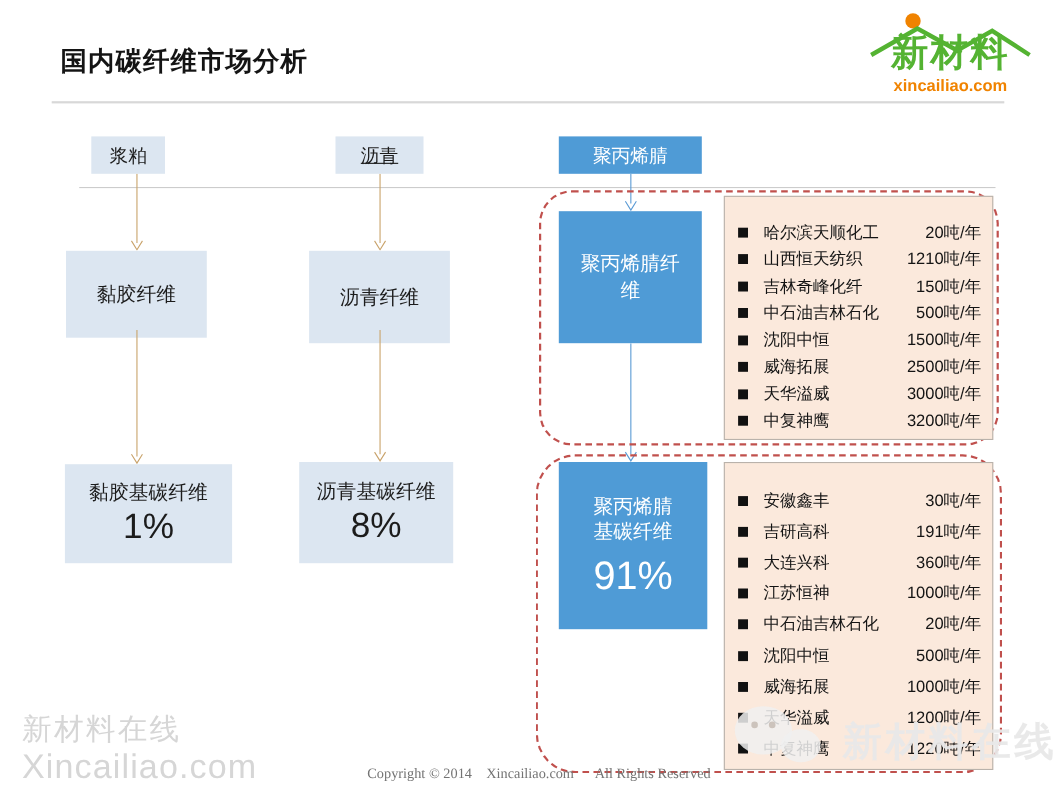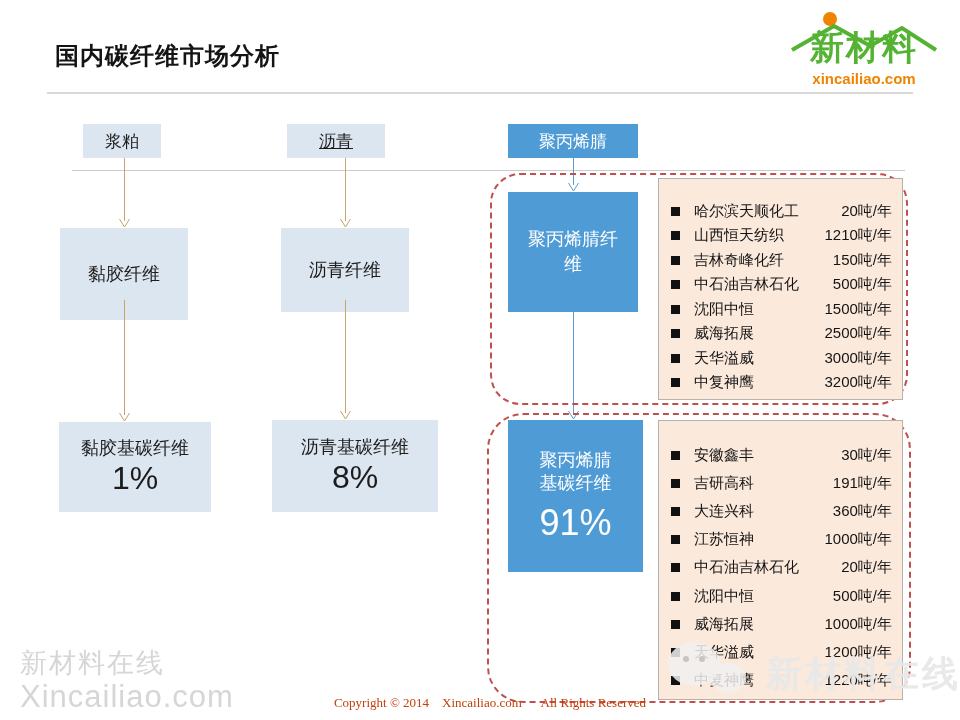--- a/index.html
+++ b/index.html
@@ -20,32 +20,32 @@
     font-size:34px; font-weight:bold; color:#54b332; letter-spacing:2px; }
   .logo-domain { position:absolute; left:0; top:64px; width:152px; text-align:center;
     font-size:15px; font-weight:bold; color:#f08300; }
 
   
   .box { position:absolute; display:flex; align-items:center; justify-content:center;
     text-align:center; color:#1c1c1c; }
   .box.light { background:#dce6f1; }
   .box.blue  { background:#4f9bd6; color:#ffffff; }
   .src { height:34px; font-size:17px; }
-  .src1 { left:83px;  top:124px; width:78px;text-align:right; }
-  .src2 { left:287px; top:124px; width:98px;text-decoration:underline; }
+  .src1 { left:83px;  top:124px; width:67px;text-align:right; }
+  .src2 { left:305px; top:124px; width:80px;text-decoration:underline; }
   .src3 { left:508px; top:124px; width:130px; }
   .fib { font-size:18px; }
-  .fib1 { left:60px;  top:228px; width:128px; height:92px; }
+  .fib1 { left:60px;  top:228px; width:128px; height:79px; }
   .fib2 { left:281px; top:228px; width:128px; height:84px; }
   .fib3 { left:508px; top:192px; width:130px; height:120px; padding:0 13px; line-height:1.4; }
   .res { flex-direction:column; }
   .res .res-label { font-size:18px; line-height:1.3; }
   .res .res-pct   { font-size:32px; line-height:1.15; }
   .res1 { left:59px;  top:422px; width:152px; height:90px; }
-  .res2 { left:272px; top:420px; width:166px; height:92px; }
+  .res2 { left:272px; top:420px; width:140px; height:92px; }
   .res3 { left:508px; top:420px; width:135px; height:152px; }
   .res3 .res-pct { font-size:36px; margin-top:6px; }
 
   .hline { position:absolute; left:72px; top:170px; width:833px; height:1px; background:#cccccc; }
 
   .arrow { position:absolute; }
 
   
   .dashed { position:absolute; border:2px dashed #c0504d; background:transparent; }
   .dashed1 { left:490px; top:173px; width:418px; height:232px; border-radius:30px; }
@@ -63,21 +63,21 @@
   .pcap  { margin-left:auto; white-space:nowrap; }
 
   
   .wm-bottom-left { position:absolute; left:20px; top:648px; color:#d6d6d6; line-height:1.15; }
   .wm-bl-1 { font-size:27px; letter-spacing:2px; }
   .wm-bl-2 { font-size:31px; letter-spacing:1px; }
   .wm-overlay { position:absolute; left:656px; top:638px; width:300px; height:62px; pointer-events:none; }
   .wm-overlay-text { position:absolute; left:110px; top:12px; font-size:36px; letter-spacing:3px;
     color:rgba(232,232,232,0.95); font-weight:bold; white-space:nowrap; }
   .footer-copy { position:absolute; left:290px; top:695px; width:400px; text-align:center;
-    font-family:"Liberation Serif","DejaVu Serif",serif; font-size:13px; color:#c2410c; white-space:pre; }
+    font-family:"Liberation Serif","DejaVu Serif",serif; font-size:13px; color:#737373; white-space:pre; }
 </style>
 </head>
 <body>
 
 <div class="slide">
 
   <div class="page-title">国内碳纤维市场分析</div>
   <div class="title-rule"></div>
 
   <div class="logo">

